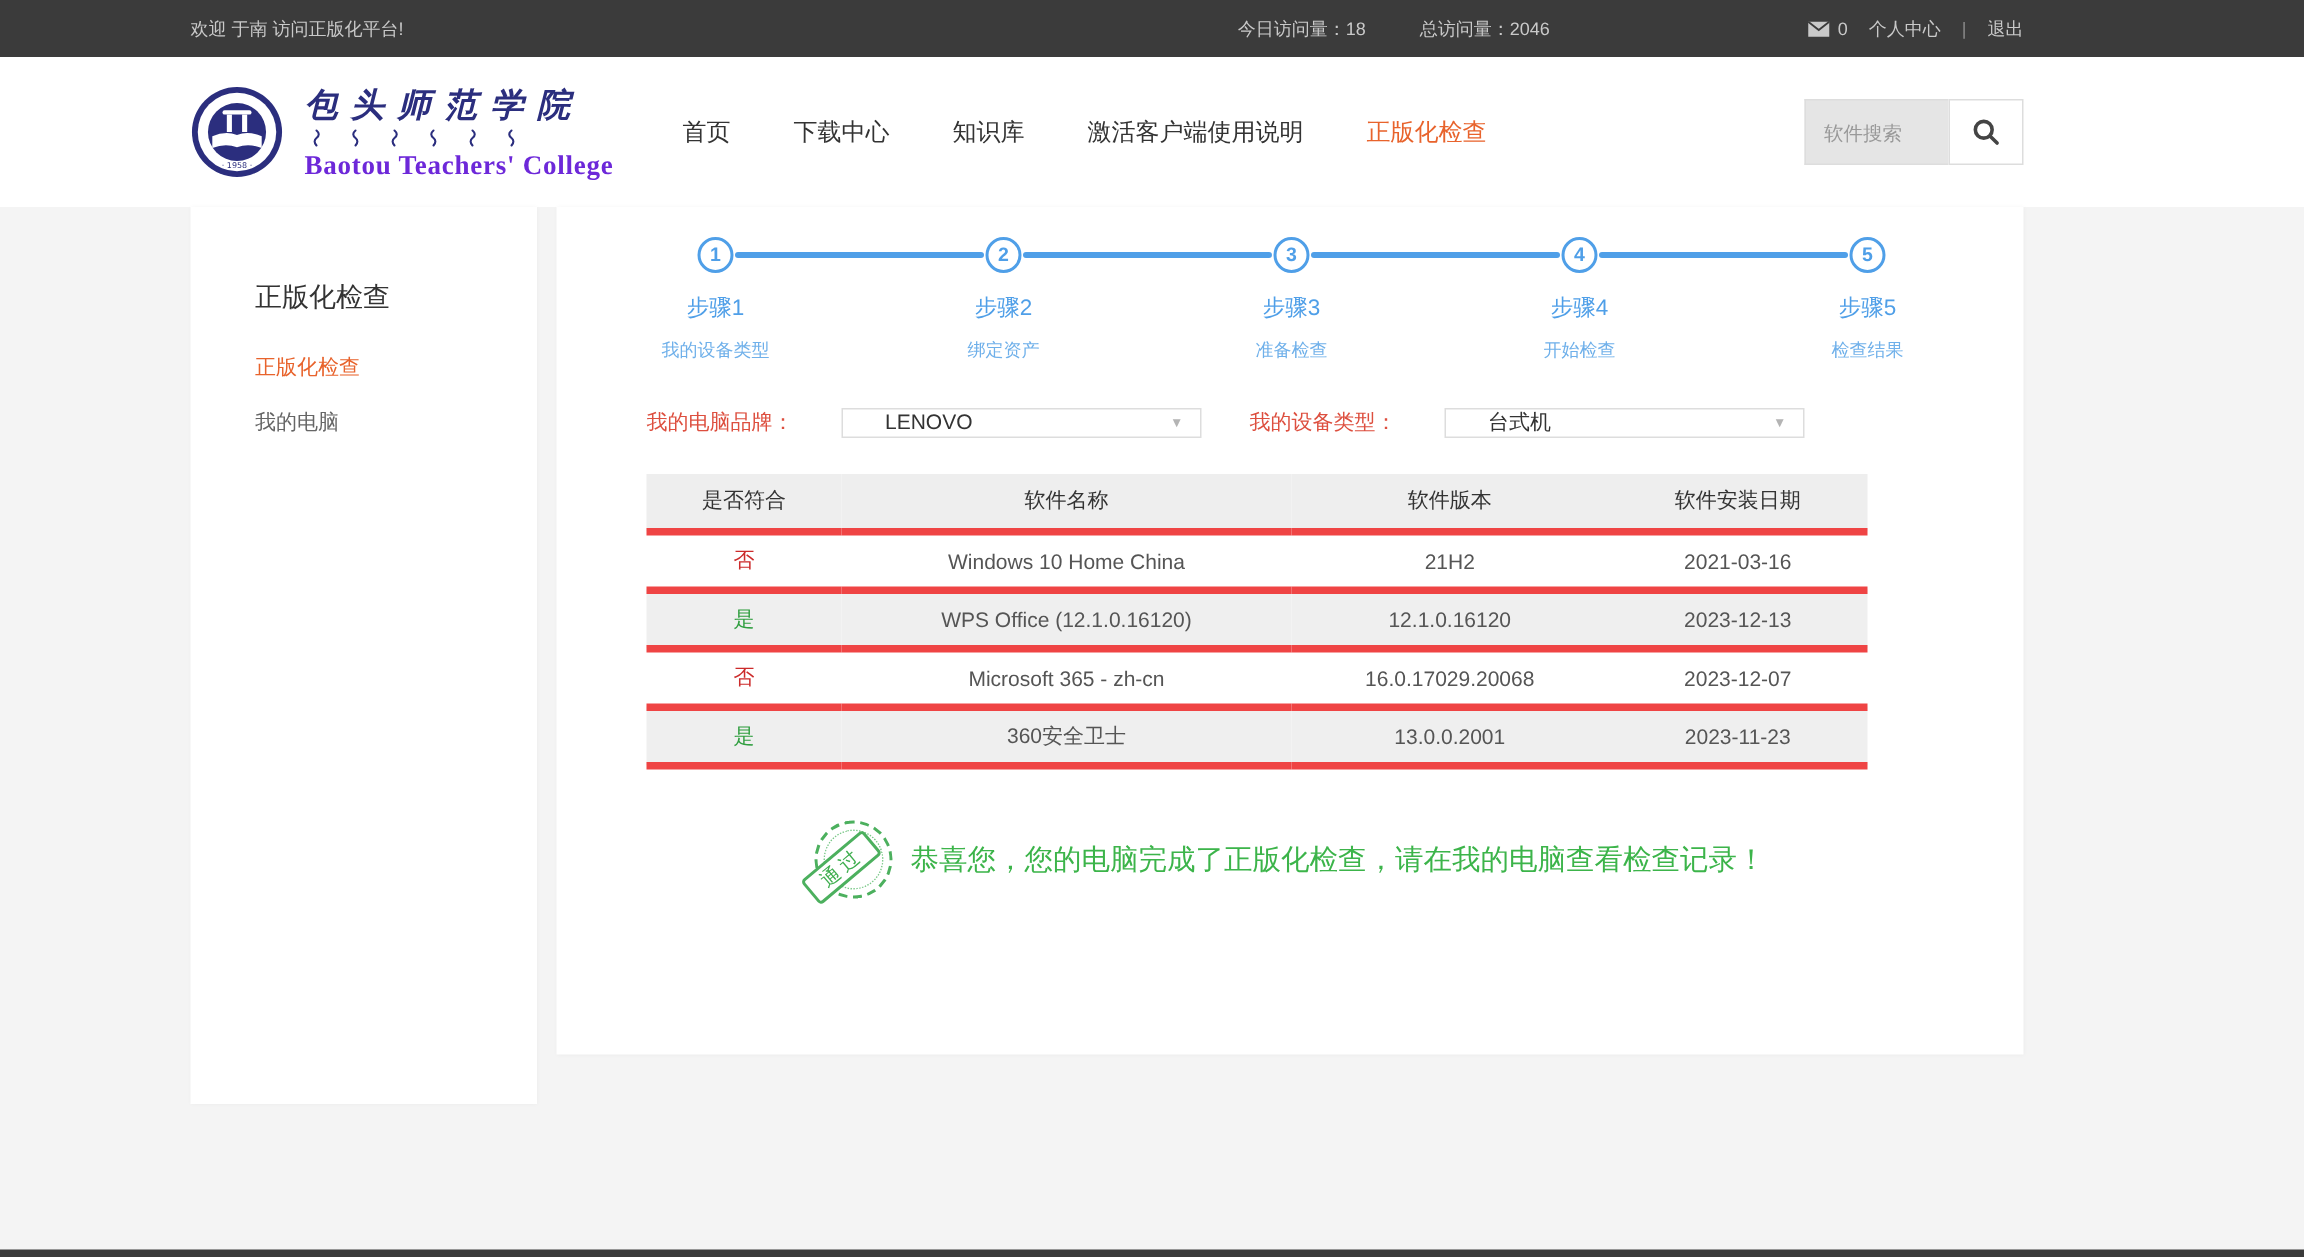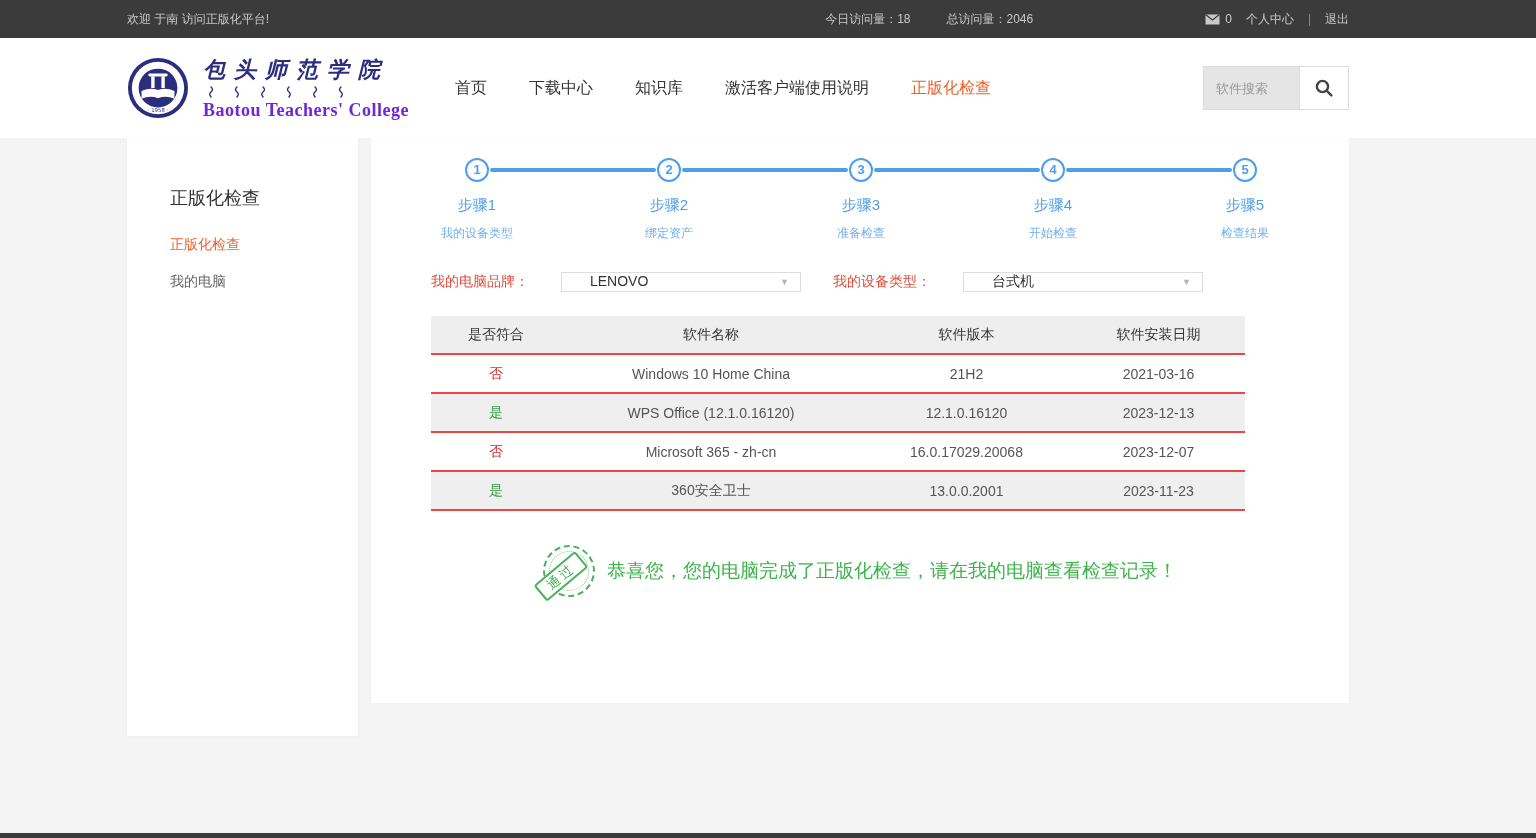--- a/index.html
+++ b/index.html
@@ -64,21 +64,21 @@
   .form-label { font-size:14px; color:#dd4f3f; }
   .select { width:240px; height:20px; border:1px solid #ddd; background:#fff; display:flex; padding:0 30px 0 28px; font-size:14px; color:#333; position:relative; cursor:pointer; margin-left:32px; }
   .select .caret { position:absolute; right:11px; top:50%; transform:translateY(-55%); font-size:9px; color:#b4b4b4; }
   .form-label.second { margin-left:32px; }
 
   
   .tbl { width:814px; margin:24px 0 0 60px; border-collapse:collapse; }
   .tbl th { background:#eeeeee; font-weight:normal; font-size:14px; color:#333; height:38px; }
   .tbl td { font-size:14px; color:#555; height:39px; text-align:center; }
   .tbl tr.striped td { background:#efefef; }
-  .tbl tr { border-bottom:2px solid #ef4444; }
+  .tbl tr { border-bottom:5px solid #ef4444; }
   .tbl .c1 { width:130px; } .tbl .c2 { width:300px; } .tbl .c3 { width:211px; } .tbl .c4 { width:173px; }
   td.ok-yes { color:#2f9e3f; }
   td.ok-no { color:#cc2b2b; }
 
   
   .result { display:flex; align-items:center; justify-content:center; margin-top:34px; }
   .stamp { width:52px; height:52px; border:2px dashed #4cb05e; border-radius:50%; position:relative; transform:rotate(-12deg); flex:0 0 auto; }
   .stamp::before { content:""; position:absolute; inset:4px; border:1px dotted #7cc98a; border-radius:50%; }
   .stamp-banner { position:absolute; left:-12px; top:17px; background:#fff; border:2px solid #4cb05e; border-radius:3px; padding:0 9px; font-size:13px; color:#3fae4f; letter-spacing:3px; transform:rotate(-28deg); white-space:nowrap; line-height:17px; }
   .result-msg { font-size:19px; color:#3cb44a; margin-left:12px; }

